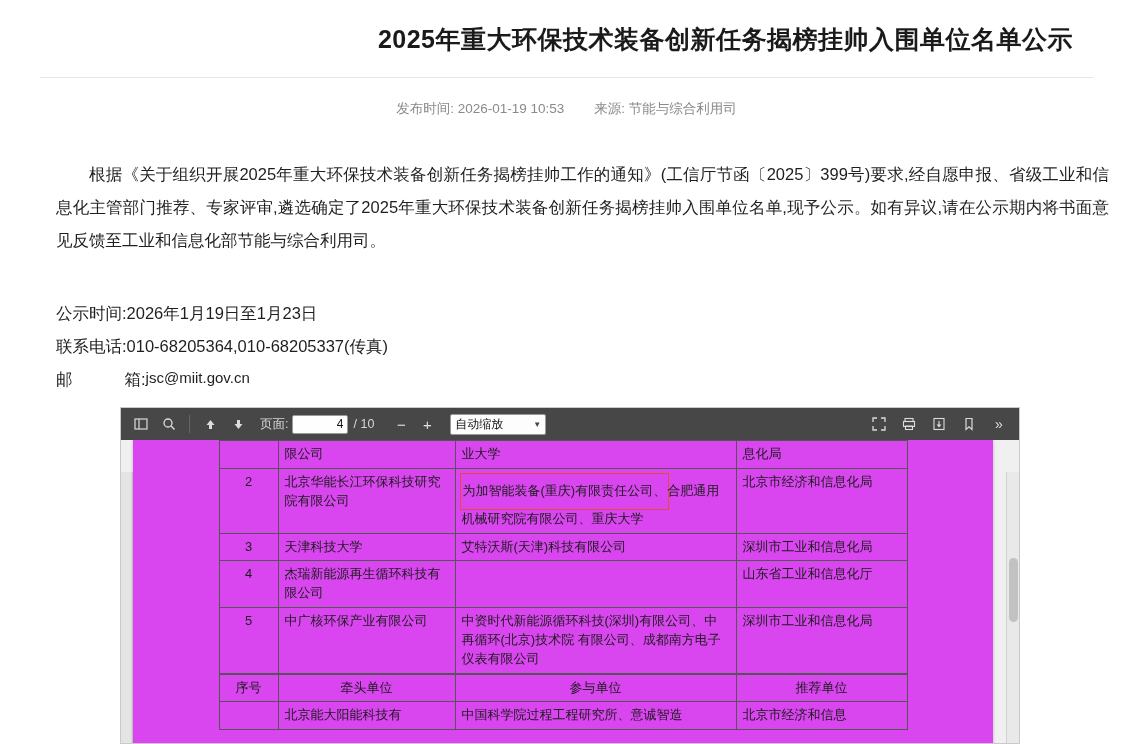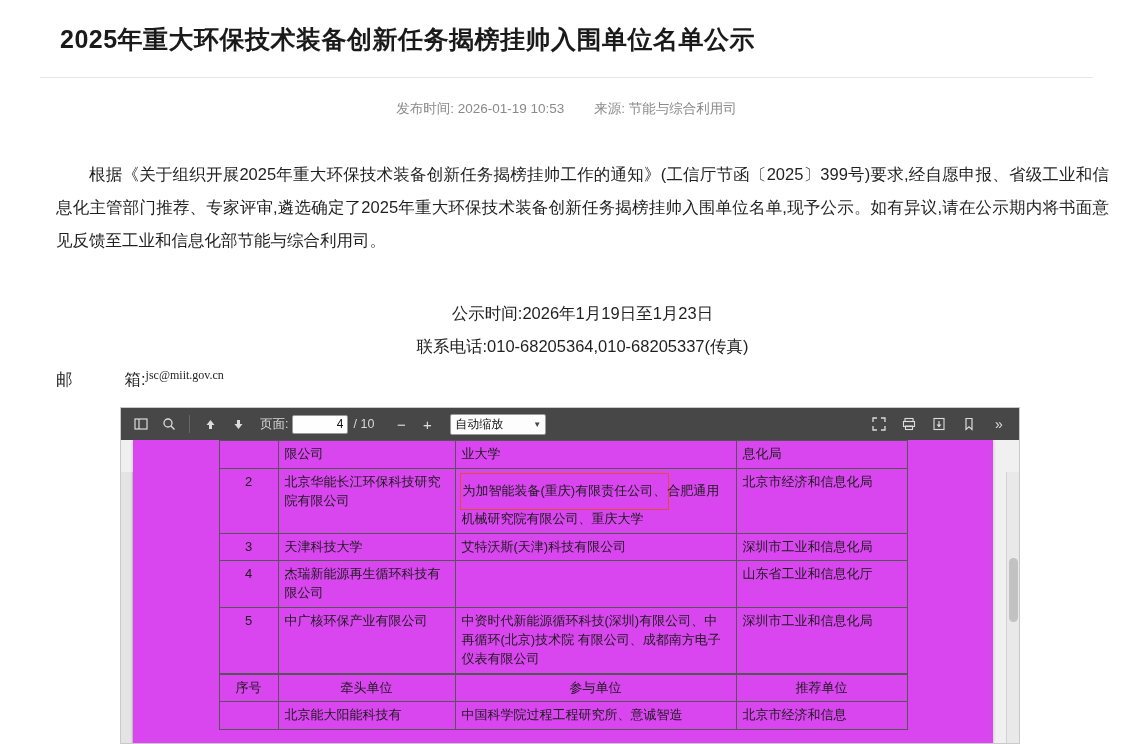--- a/index.html
+++ b/index.html
@@ -10,21 +10,21 @@
   }
   #page {
     position: relative;
     width: 1133px;
     height: 744px;
     overflow: hidden;
     background: #ffffff;
   }
   
   .article-title {
-    text-align: left;
+    text-align: right;
     font-size: 25px;
     font-weight: bold;
     color: #1a1a1a;
     letter-spacing: 0.5px;
     padding: 22px 60px 20px 60px;
     line-height: 1.4;
   }
   .title-divider {
     height: 1px;
     background: #e6e6e6;
@@ -55,25 +55,25 @@
     text-align: justify;
     text-indent: 2em;
     color: #1f1f1f;
   }
   .notice-block {
     margin-top: 40px;
     font-size: 16.5px;
     line-height: 2.0;
     color: #1f1f1f;
   }
-  .notice-line { white-space: nowrap; text-align: center; }
+  .notice-line { white-space: nowrap; }
   .mail-line { display: flex; }
   .mail-label { letter-spacing: 0; }
   .mail-gap { display: inline-block; width: 52px; }
-  .mail-addr { font-family: Liberation Serif, serif; font-size: 12px; }
+  .mail-addr { font-family: Liberation Sans, sans-serif; font-size: 15px; }
 
   
   .pdf-viewer {
     position: absolute;
     left: 120px;
     top: 407px;
     width: 900px;
     height: 337px;
     background: #f4f4f4;
     border: 1px solid #c9c9c9;

